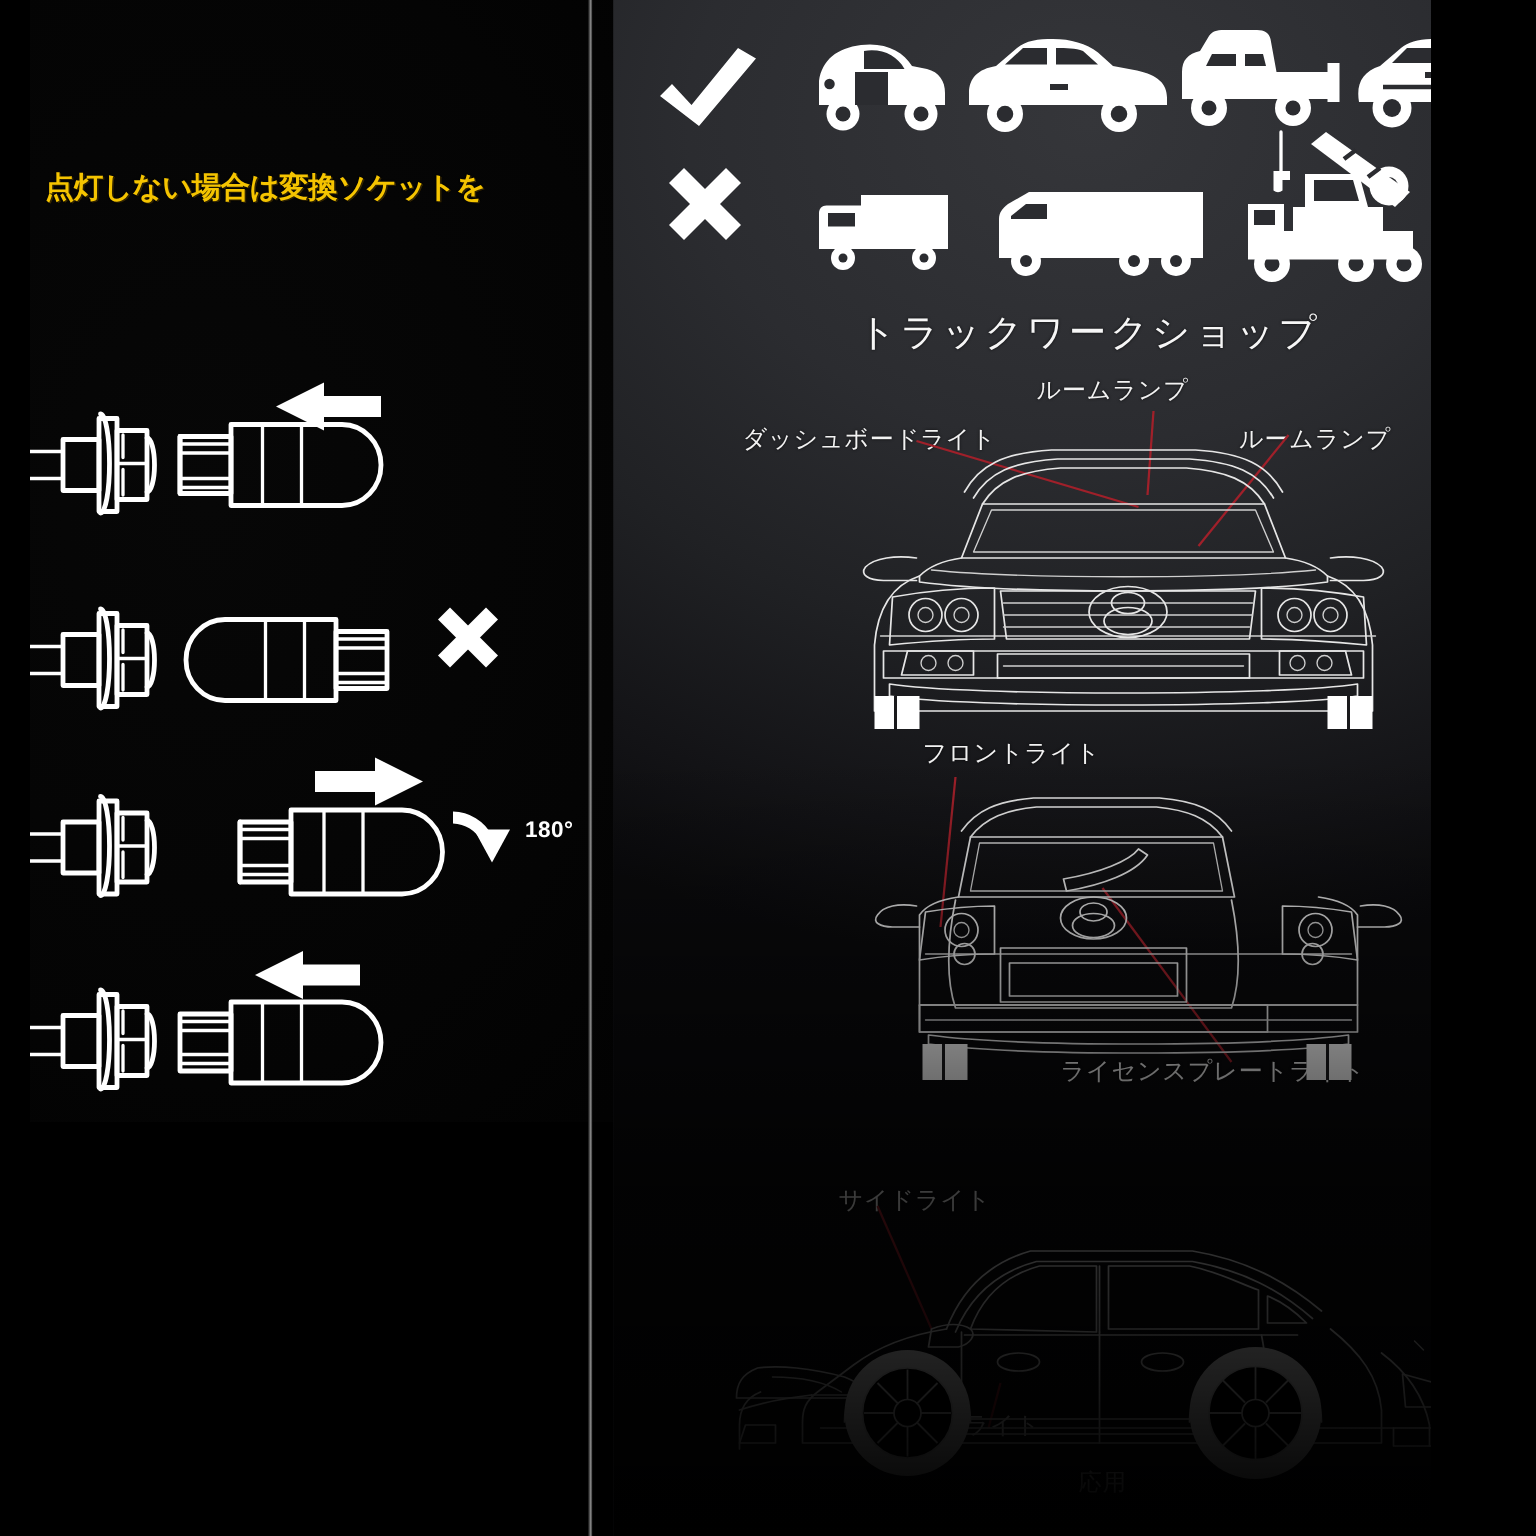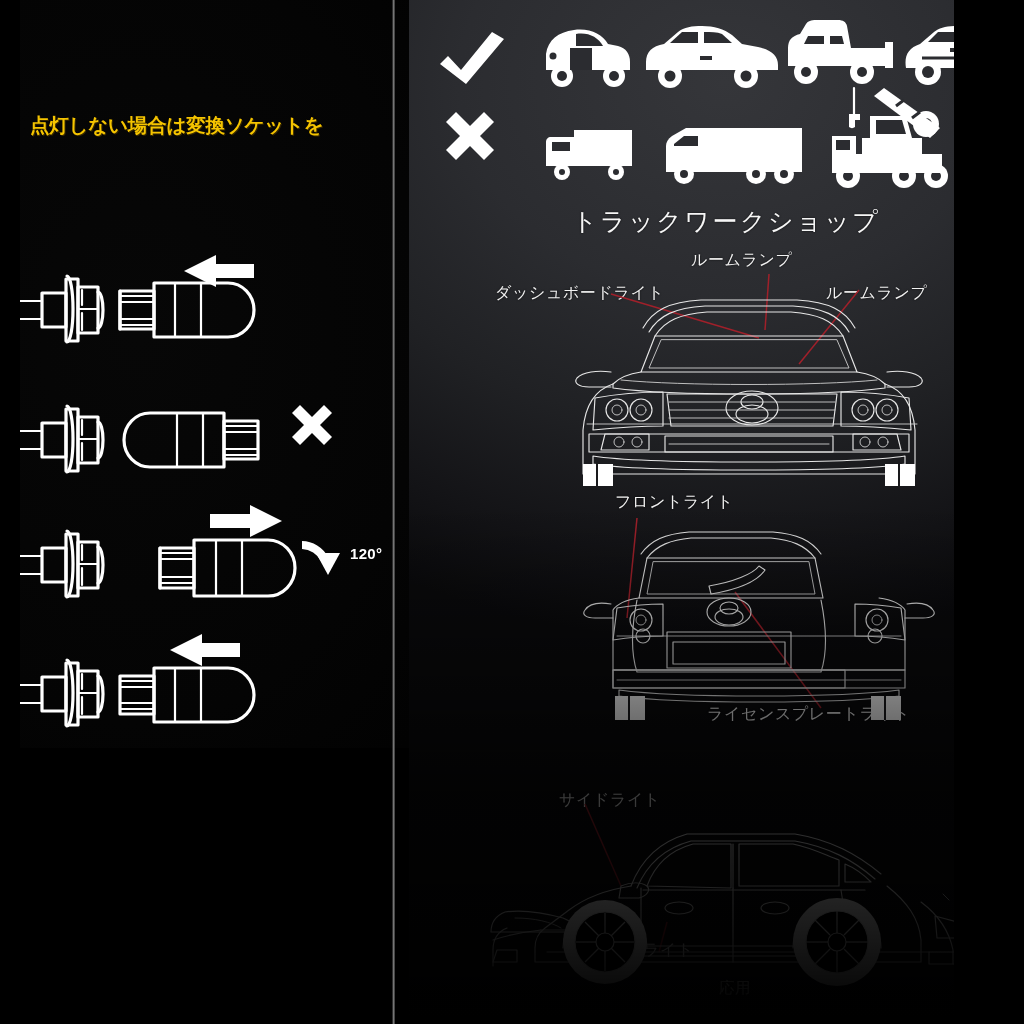--- a/index.html
+++ b/index.html
@@ -179,21 +179,21 @@
           <path class="olt" d="M140,58 L174,58 M140,64 L174,64 M140,82 L174,82 M140,88 L174,88"></path>
           <path class="ol" d="M174,45 L248,45 a27,28 0 0 1 0,56 L174,101 Z"></path>
           <path class="olt" d="M196,45 L196,101 M222,45 L222,101"></path>
         </g>
 
         <g>
           <path class="wht" d="M282,46 a30,30 0 0 1 26,16 l-7,4 a22,22 0 0 0 -19,-12 Z"></path>
           <path class="wht" d="M296,58 L320,58 L308,80 Z"></path>
         </g>
       </svg>
-      <div class="deg" style="left:330px;top:50px;">120°</div>
+      <div class="deg" style="left:330px;top:50px;">180°</div>
     </div>
 
     <div class="row" style="top:625px;height:130px;">
       <svg class="svgwrap" width="393" height="130" viewBox="0 0 393 130">
         <g>
           <path class="wht" d="M182,9 L150,25 L182,41 Z"></path>
           <rect class="wht" x="176" y="18" width="44" height="14"></rect>
         </g>
         <g>
           <path class="olt" d="M0,60 L22,60"></path>

